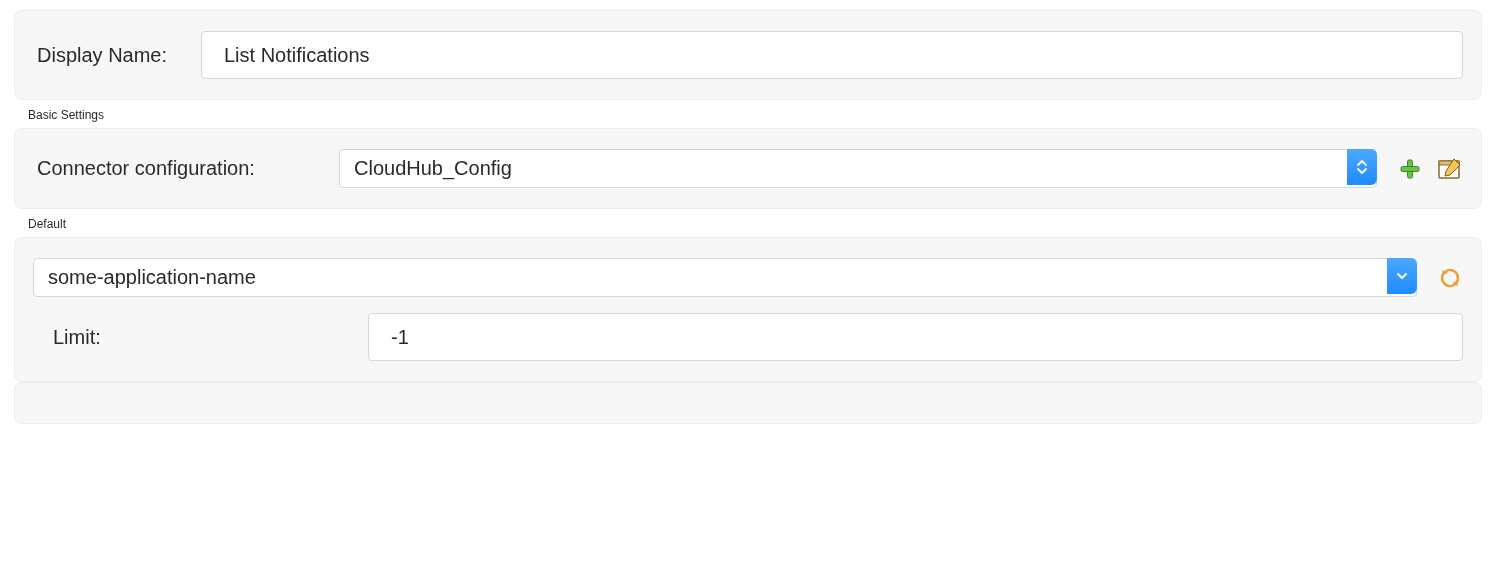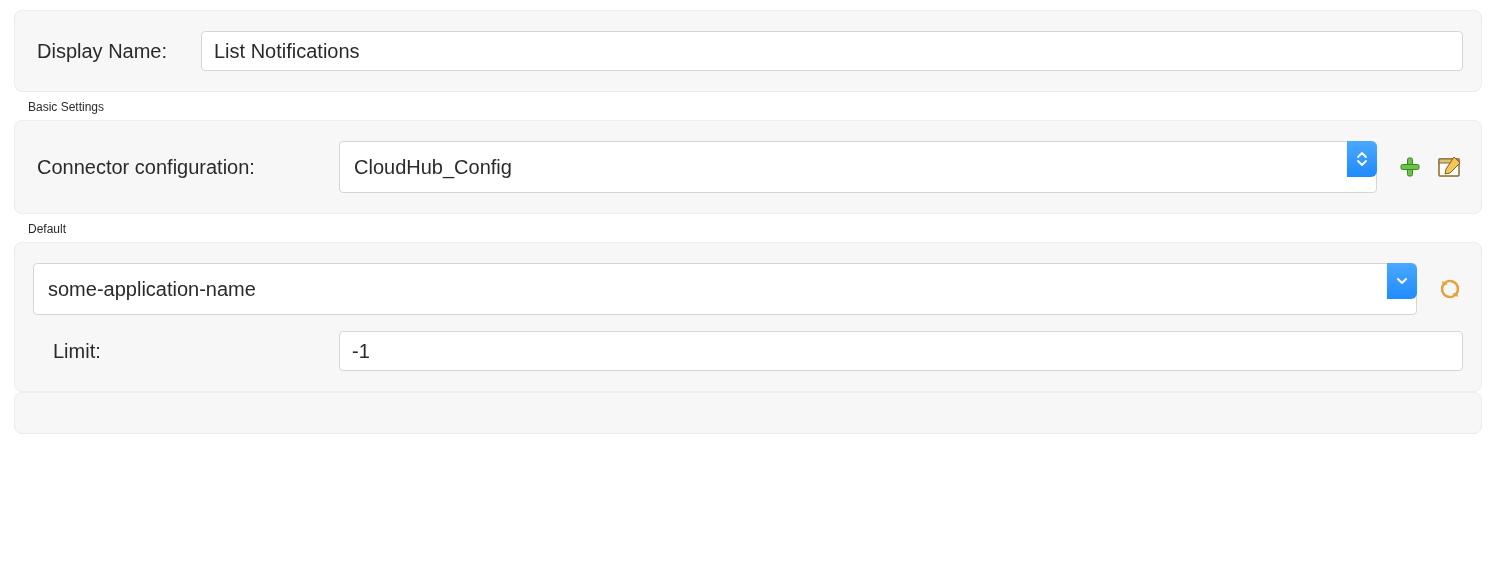--- a/index.html
+++ b/index.html
@@ -26,47 +26,47 @@
     border: 1px solid #ececec;
     border-radius: 8px;
     padding: 16px 18px;
   }
 
   .row {
     display: flex;
     align-items: center;
     padding: 4px 0;
   }
-  .row + .row { margin-top: 8px; }
+  .row + .row { margin-top: 8px; gap: 29px; }
 
   .label {
     padding-left: 4px;
     font-size: 20px;
     color: #2a2a2a;
   }
   .label-col-sm { width: 168px; }
   .label-col    { width: 306px; }
   .label-indent { padding-left: 20px; }
 
   .text-input {
     flex: 1;
-    height: 40px;
+    height: 48px;
     background: #ffffff;
     border: 1px solid #d6d6d6;
     border-radius: 4px;
-    padding: 0 12px;
+    padding: 0 22px;
     font: inherit;
     color: #2a2a2a;
     outline: none;
   }
 
   .combo {
     flex: 1;
     position: relative;
-    height: 52px;
+    height: 39px;
   }
   .combo .combo-field {
     width: 100%;
     height: 100%;
     background: #ffffff;
     border: 1px solid #d6d6d6;
     border-radius: 4px;
     padding: 0 40px 0 14px;
     font: inherit;
     color: #2a2a2a;

